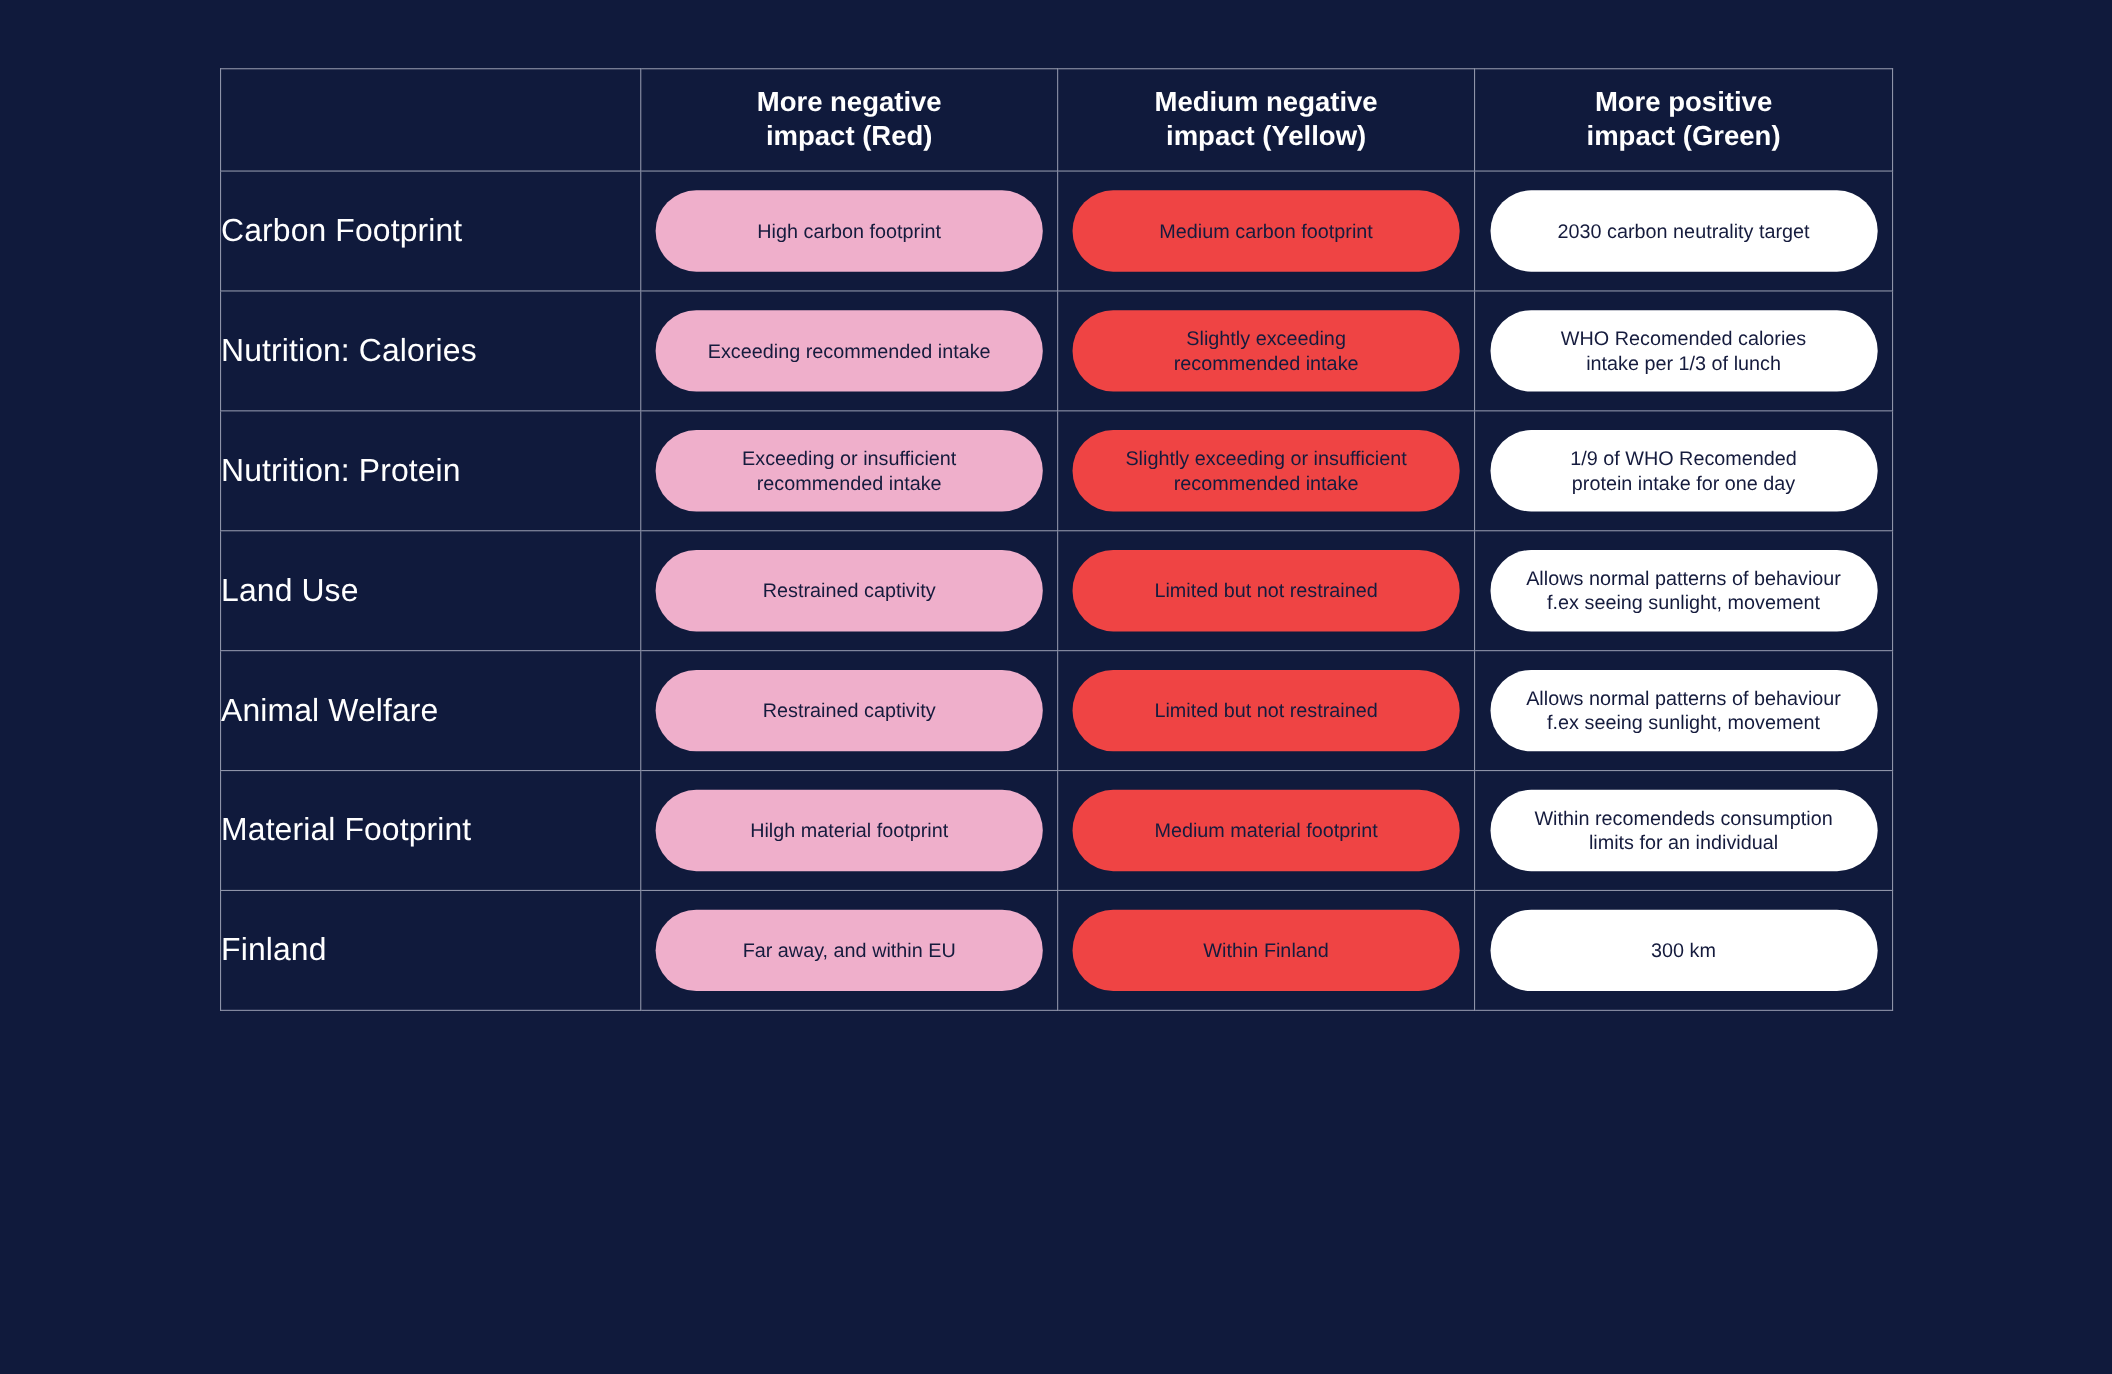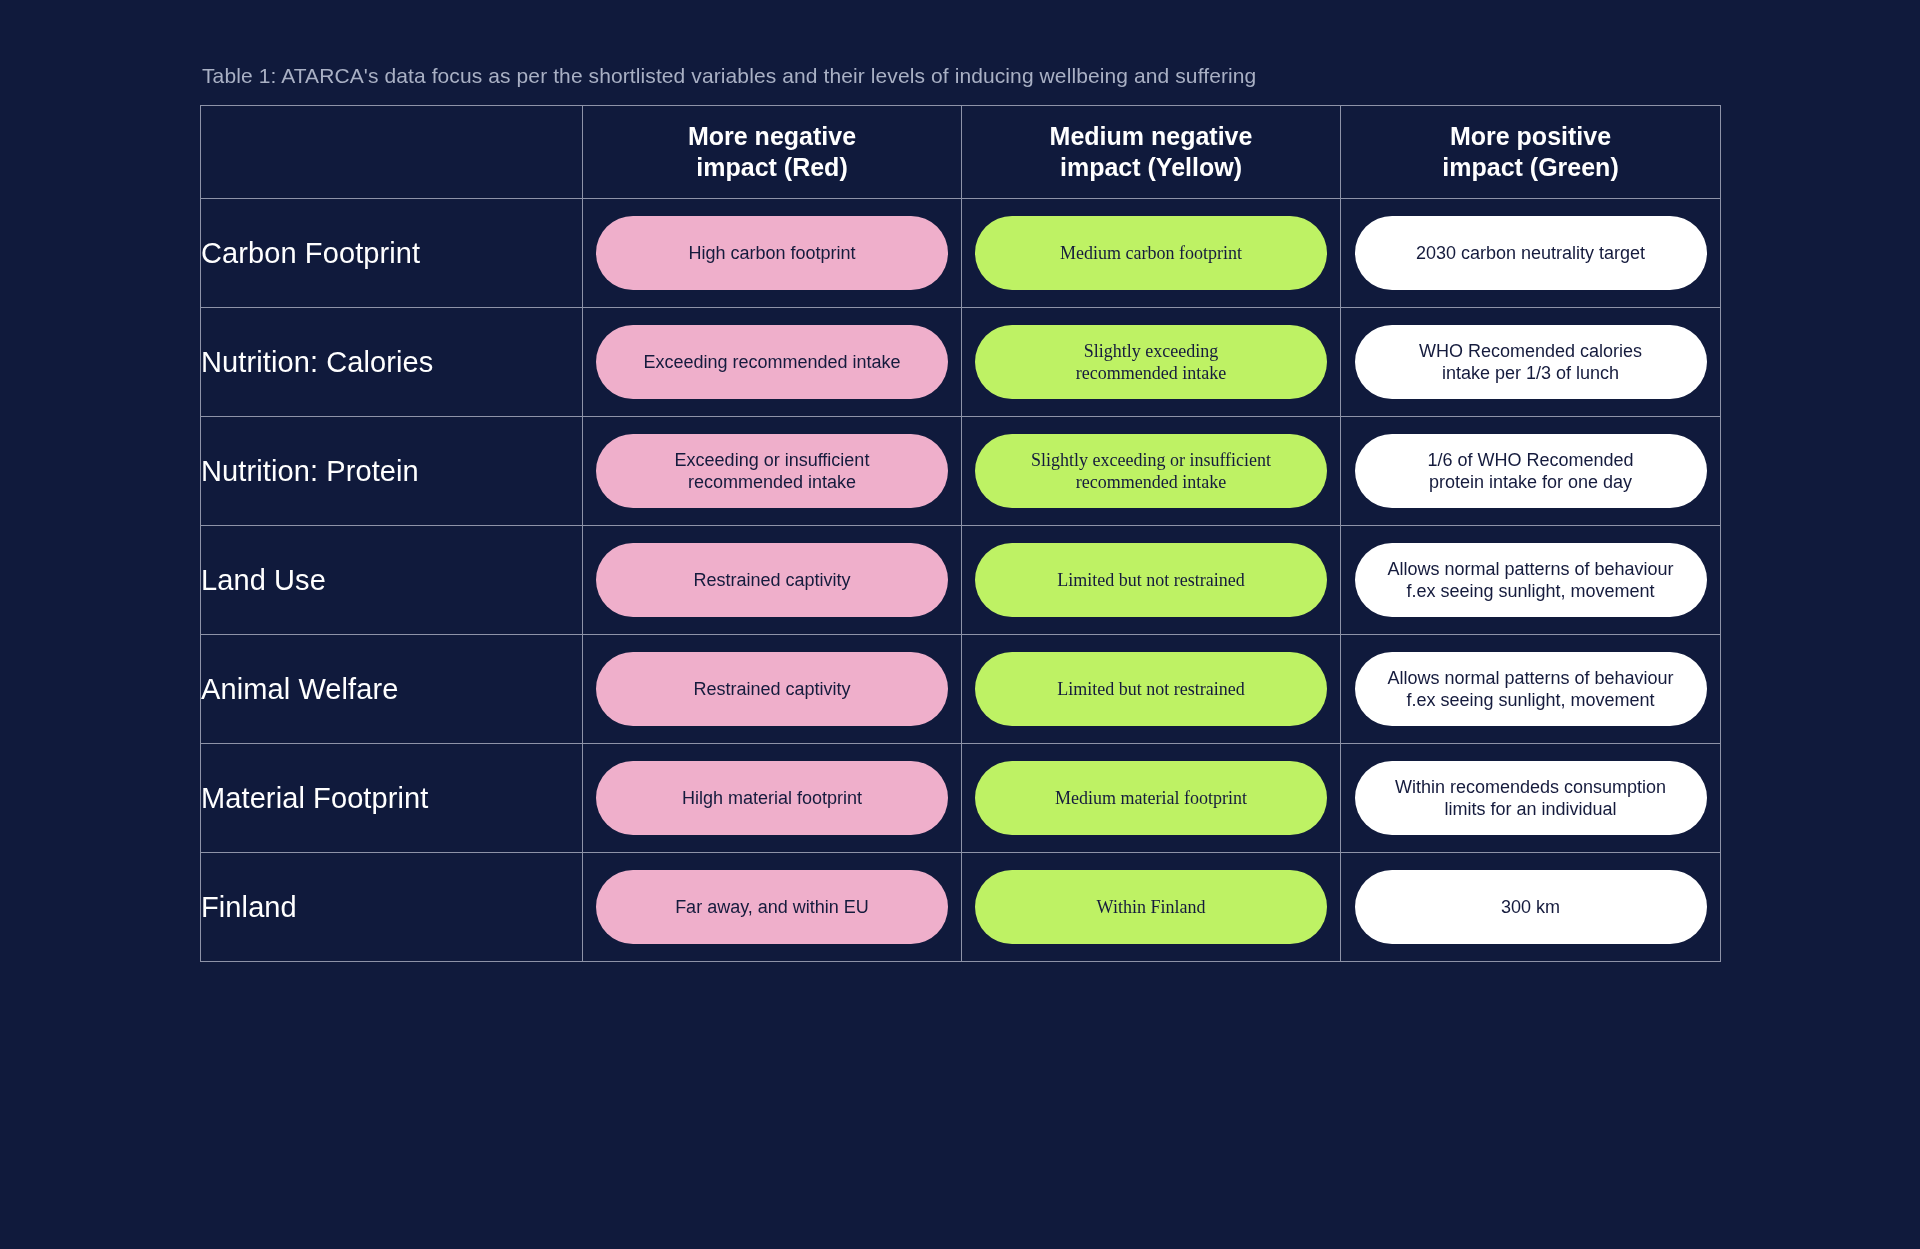--- a/index.html
+++ b/index.html
@@ -84,29 +84,28 @@
   .pill.one-line {
     font-size: 18px;
     line-height: 27px;
   }
   .pill.two-line {
     font-size: 18px;
     line-height: 22px;
   }
   .pill .ln { display: block; }
   .pill-neg { background: #EFAFCB; }
-  .pill-med { background: #bef264; font-family: Liberation Serif, serif; }
+  .pill-med { background: #ef4444; }
   .pill-pos { background: #ffffff; }
 </style>
 </head>
 <body>
 
 <div class="page">
 
-  <p class="table-caption">Table 1: ATARCA's data focus as per the shortlisted variables and their levels of inducing wellbeing and suffering</p>
 
   <table class="matrix">
     <colgroup>
       <col class="c-label">
       <col class="c-neg">
       <col class="c-med">
       <col class="c-pos">
     </colgroup>
     <thead>
       <tr>
@@ -193,21 +192,21 @@
           <div class="pill pill-med two-line">
             <span>
               <span class="ln">Slightly exceeding or insufficient</span>
               <span class="ln">recommended intake</span>
             </span>
           </div>
         </td>
         <td class="cell">
           <div class="pill pill-pos two-line">
             <span>
-              <span class="ln">1/6  of WHO Recomended</span>
+              <span class="ln">1/9  of WHO Recomended</span>
               <span class="ln">protein intake for one day</span>
             </span>
           </div>
         </td>
       </tr>
 
 
 
       <tr>
         <td class="row-label">Land Use</td>

